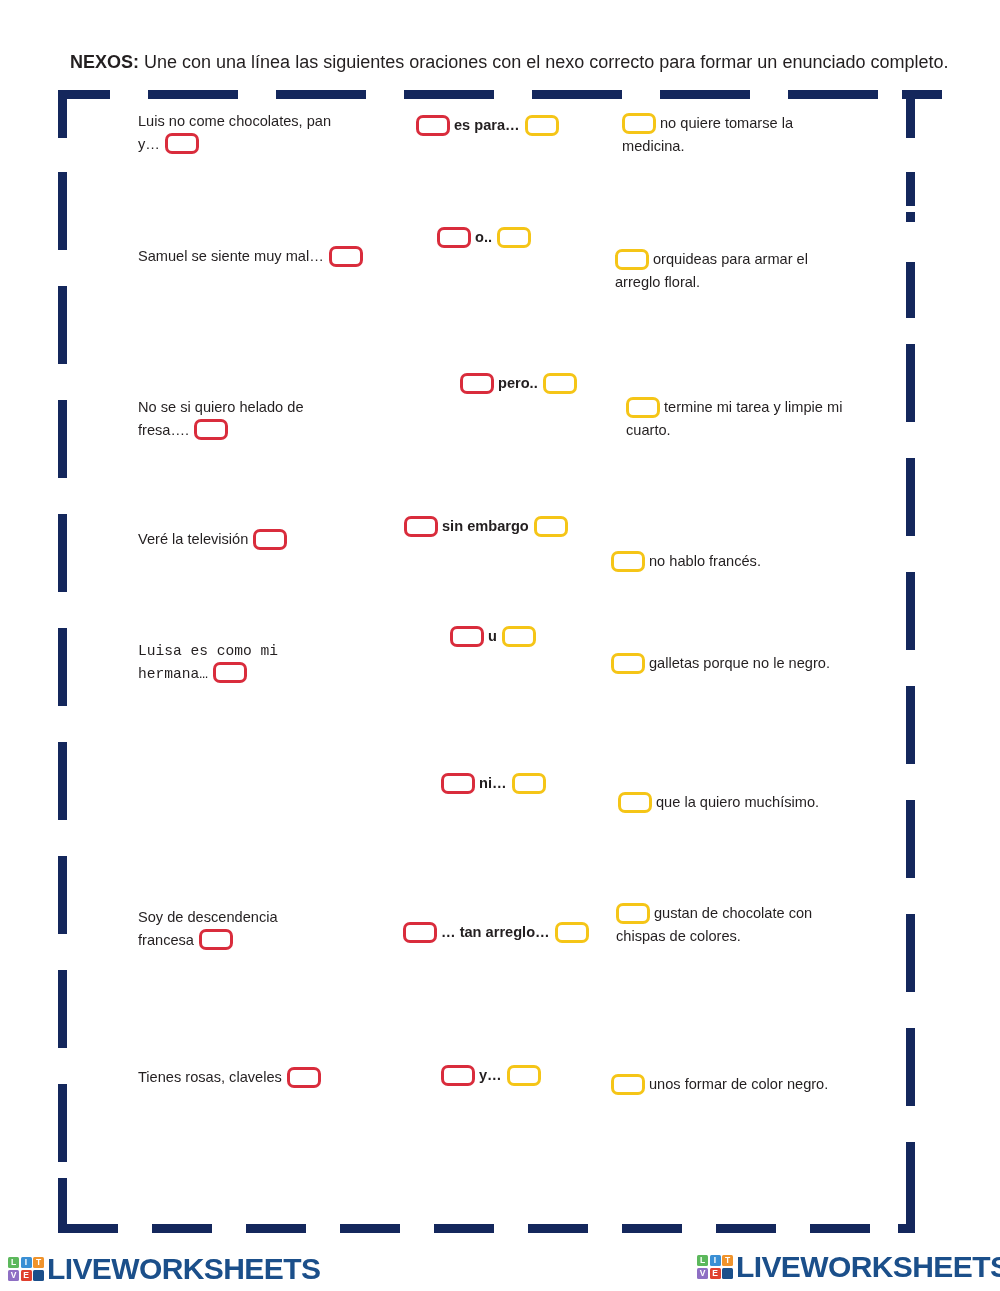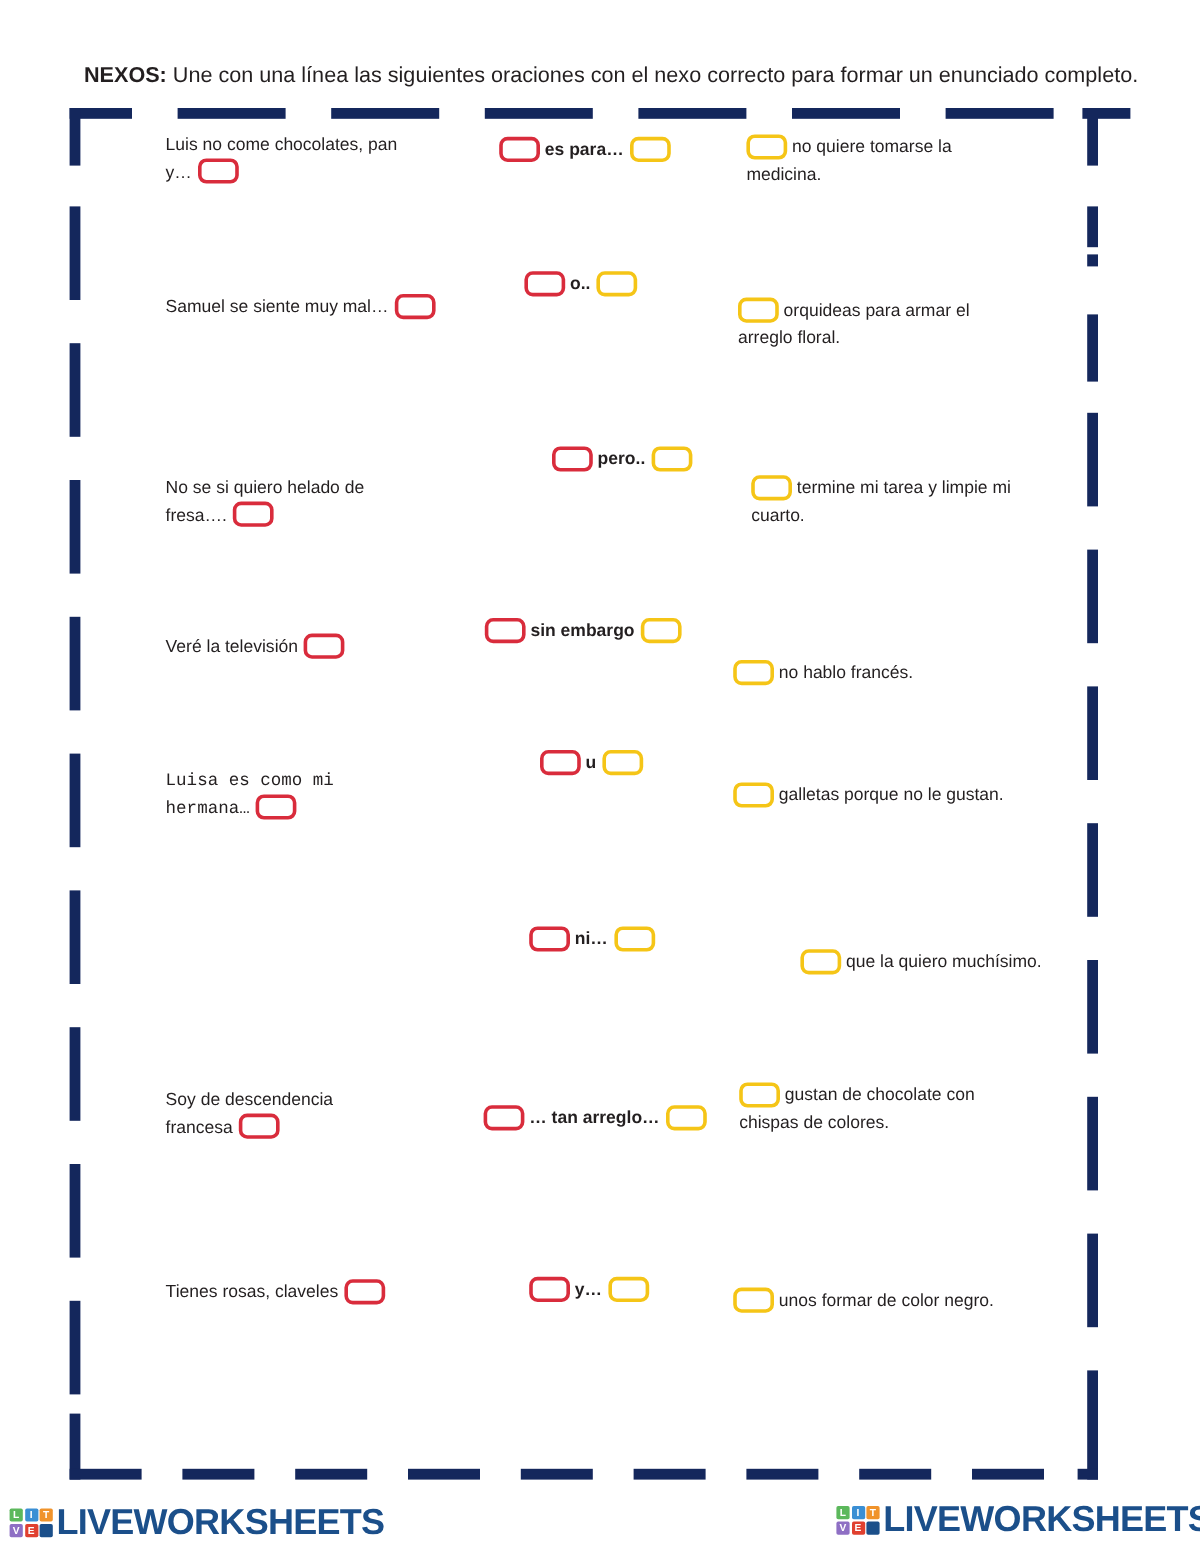--- a/index.html
+++ b/index.html
@@ -212,27 +212,27 @@
       <span class="box box-yellow box-r"></span><span>no hablo francés.</span>
     </div>
 
     <div class="cell cell-left" style="left:138px; top:640px; width:160px;font-family:Liberation Mono, monospace;">
       <span>Luisa es como mi hermana…</span><span class="box box-red box-l"></span>
     </div>
     <div class="cell cell-mid" style="left:450px; top:625px;">
       <span class="box box-red box-r"></span><span>u</span><span class="box box-yellow box-l"></span>
     </div>
     <div class="cell cell-right" style="left:611px; top:652px; width:235px;">
-      <span class="box box-yellow box-r"></span><span>galletas porque no le gustan.</span>
+      <span class="box box-yellow box-r"></span><span>galletas porque no le negro.</span>
     </div>
 
     <div class="cell cell-mid" style="left:441px; top:772px;">
       <span class="box box-red box-r"></span><span>ni…</span><span class="box box-yellow box-l"></span>
     </div>
-    <div class="cell cell-right" style="left:618px; top:791px; width:250px;text-align:right;">
+    <div class="cell cell-right" style="left:618px; top:791px; width:250px;">
       <span class="box box-yellow box-r"></span><span>que la quiero muchísimo.</span>
     </div>
 
     <div class="cell cell-left" style="left:138px; top:906px; width:190px;">
       <span>Soy de descendencia francesa</span><span class="box box-red box-l"></span>
     </div>
     <div class="cell cell-mid" style="left:403px; top:921px;">
       <span class="box box-red box-r"></span><span>… tan arreglo…</span><span class="box box-yellow box-l"></span>
     </div>
     <div class="cell cell-right" style="left:616px; top:902px; width:240px;">

